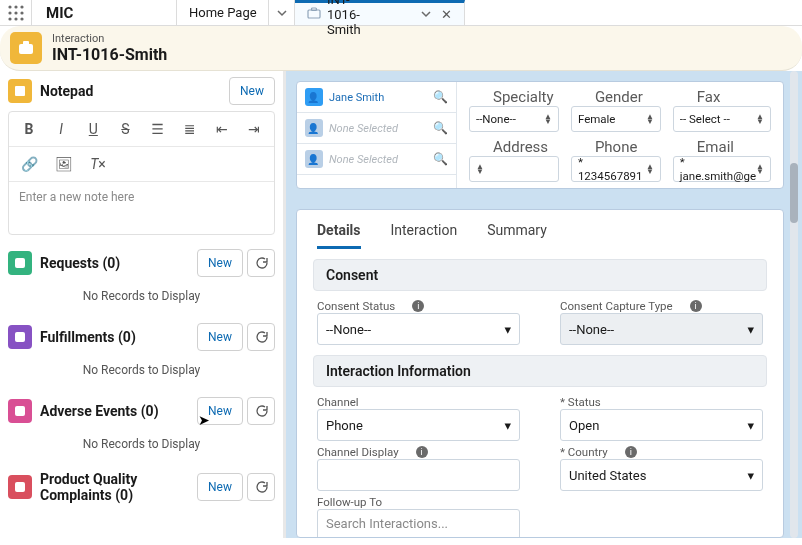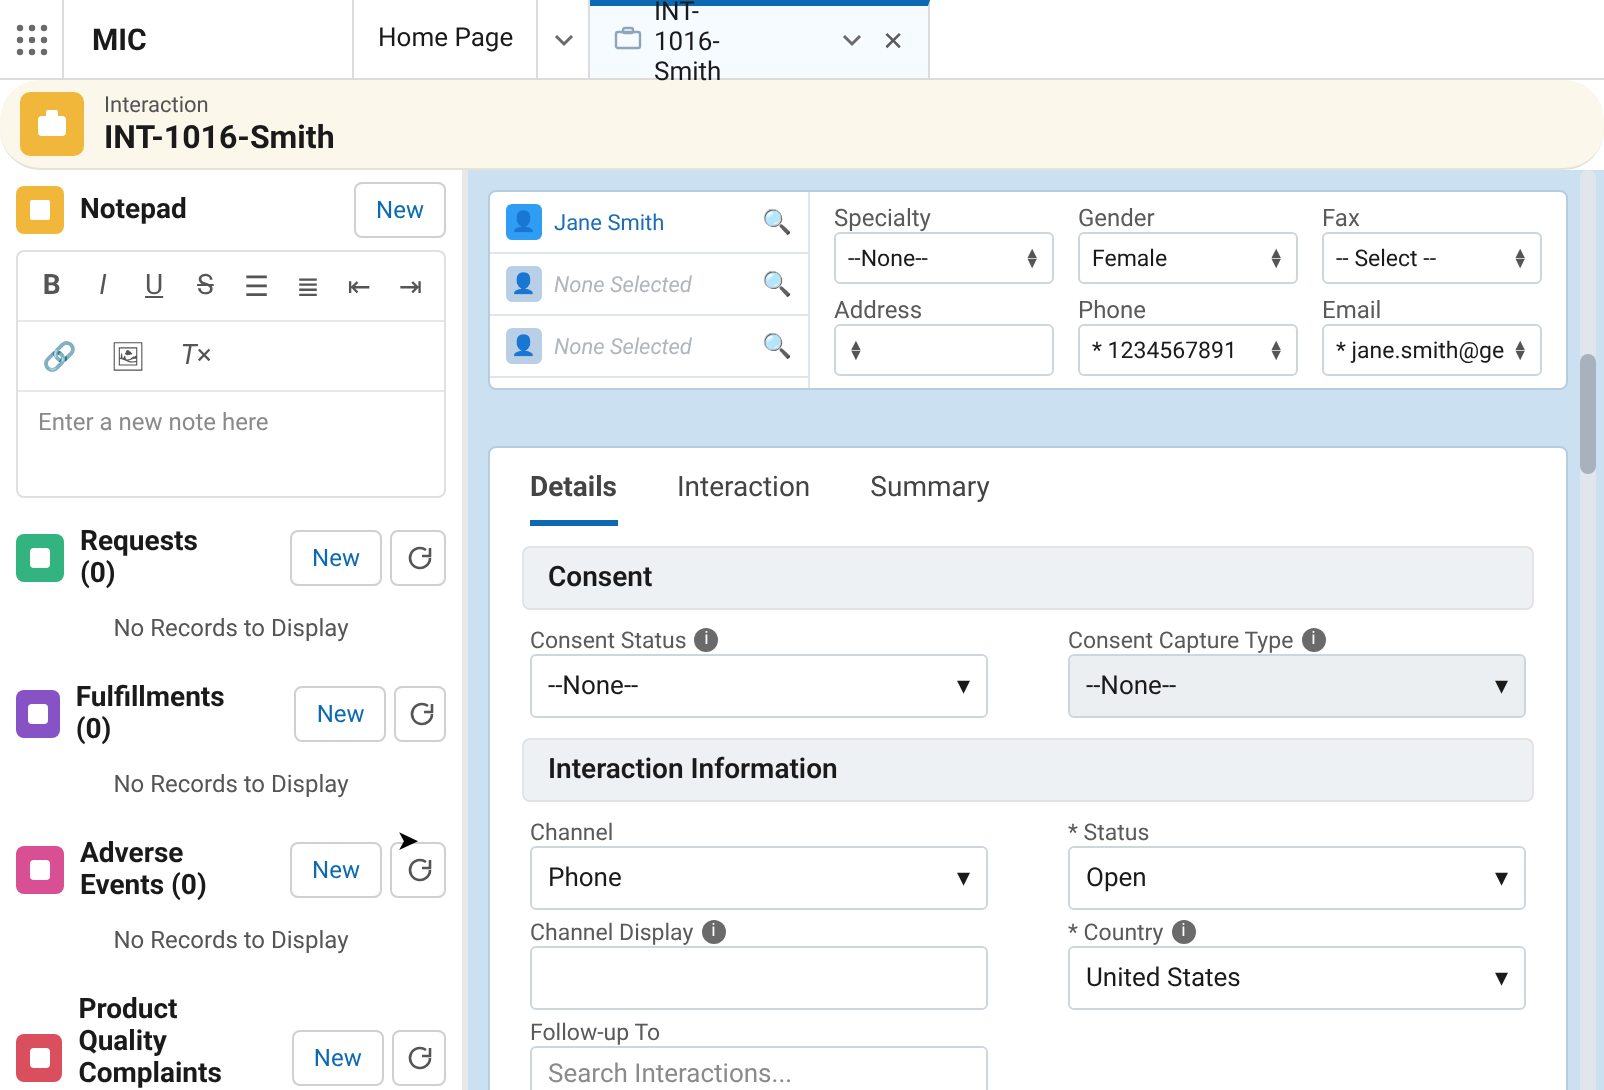--- a/index.html
+++ b/index.html
@@ -1,36 +1,36 @@
 <!DOCTYPE html>
 <html><head>
 <meta charset="utf-8">
 <style>
   * { box-sizing: border-box; }
   body { margin:0; font-family:-apple-system,BlinkMacSystemFont,"Segoe UI",Roboto,Arial,sans-serif; font-size:13px; color:#1a1a1a; background:#fff; width:802px; height:545px; overflow:hidden; }
   
-  .topbar { display:flex; align-items:stretch; border-bottom:1px solid #dcdcdc; height:40px; }
+  .topbar { display:flex; align-items:stretch; border-bottom:1px solid #dcdcdc; height:26px; }
   .apps-btn { width:32px; display:flex; align-items:center; justify-content:center; border-right:1px solid #dcdcdc; cursor:pointer; }
   .apps-btn svg { width:16px; height:16px; }
   .app-title { display:flex; align-items:center; padding:0 14px; font-weight:700; font-size:15px; border-right:1px solid #dcdcdc; width:145px; }
   .tab { display:flex; align-items:center; padding:0 12px; border-right:1px solid #dcdcdc; cursor:pointer; position:relative; }
   .tab.home { width:118px; }
   .tab.home .chev { position:absolute; right:0; top:0; bottom:0; width:26px; border-left:1px solid #dcdcdc; display:flex; align-items:center; justify-content:center; }
   .tab.active { border-top:3px solid #0d6ab2; background:#f6fbff; }
   .tab .briefcase { margin-right:6px; color:#888; }
   .tab .chev2 { margin-left:44px; margin-right:10px; }
   .tab .close { color:#5a5a5a; }
   
   .recbar { display:flex; align-items:center; background:#fbf7eb; border-bottom:1px solid #e6e2d4; padding:6px 10px;border-radius:20px; }
   .recicon { width:32px; height:32px; border-radius:5px; background:#f0b73a; display:flex; align-items:center; justify-content:center; margin-right:10px; }
   .rec-sub { font-size:11px; color:#535353; }
   .rec-title { font-weight:700; font-size:16px; }
   
   .cols { display:flex; height:calc(545px - 32px - 46px); }
-  .left { width:234px; border-right:3px solid #e8e8e8; background:#fff; overflow:hidden; display:flex; flex-direction:column; }
+  .left { width:286px; border-right:3px solid #e8e8e8; background:#fff; overflow:hidden; display:flex; flex-direction:column; }
   .right { flex:1; background:#cbe0f1; position:relative; overflow:hidden; }
   
   .lp-header { display:flex; align-items:center; padding:6px 8px; }
   .lp-icon { width:24px; height:24px; border-radius:4px; display:flex; align-items:center; justify-content:center; margin-right:8px; font-weight:700; font-size:13px; color:#fff; }
   .lp-icon.yellow { background:#f0b73a; }
   .lp-icon.green { background:#33b37f; }
   .lp-icon.purple { background:#8752c3; }
   .lp-icon.pink { background:#d94f94; }
   .lp-icon.red { background:#d94f5e; }
   .lp-title { font-weight:700; font-size:14px; flex:1; }
@@ -46,30 +46,30 @@
   .topcard { position:absolute; top:10px; left:10px; right:18px; display:flex; }
   .accounts { width:160px; border-right:1px solid #e0e6ec; }
   .acct { display:flex; align-items:center; padding:6px 8px; border-bottom:1px solid #e0e6ec; }
   .acct-icon { width:18px; height:18px; border-radius:3px; display:flex; align-items:center; justify-content:center; margin-right:6px; font-size:10px; color:#fff; }
   .acct.primary .acct-icon { background:#2f9df4; }
   .acct.second .acct-icon { background:#b9cfe6; }
   .acct-name { font-size:11px; color:#1c6db6; flex:1; }
   .acct-name.muted { color:#b0b6bc; font-style:italic; }
   .acct .srch { color:#8fa4b9; font-size:12px; }
   .fields { flex:1; display:grid; grid-template-columns:1fr 1fr 1fr; gap:6px 12px; padding:6px 12px; }
-  .fld-label { font-size:12px; color:#5a5a5a; }
+  .fld-label { font-size:15px; color:#5a5a5a;margin-left:24px; }
   .fld-control { display:flex; align-items:center; justify-content:space-between; border:1px solid #cdd6df; border-radius:3px; padding:4px 6px; font-size:11.5px; height:26px; }
   .spinctl { display:flex; flex-direction:column; line-height:5px; font-size:8px; color:#555; }
   .bottomcard { position:absolute; top:138px; left:10px; right:18px; bottom:0; overflow:hidden; }
   .tabsrow { display:flex; gap:30px; padding:12px 20px 0; }
   .tabsrow .t { font-size:14px; color:#444; padding-bottom:8px; cursor:pointer; }
   .tabsrow .t.active { font-weight:700; border-bottom:3px solid #0d6ab2; }
   .sectiontitle { background:#eef1f4; border:1px solid #e0e4e9; border-radius:4px; margin:10px 16px 0; padding:7px 12px; font-weight:600; font-size:14px; }
   .formgrid { display:grid; grid-template-columns:1fr 1fr; gap:4px 40px; padding:8px 20px 0; }
-  .flabel { font-size:11.5px; color:#5a5a5a; display:flex; align-items:center; gap:4px; }
+  .flabel { font-size:11.5px; color:#5a5a5a; display:flex; align-items:center; gap:17px; }
   .flabel .info { width:12px; height:12px; border-radius:50%; background:#6a6a6a; color:#fff; font-size:9px; display:flex; align-items:center; justify-content:center; }
   .fselect { border:1px solid #cdd6df; border-radius:3px; padding:6px 8px; font-size:13px; display:flex; justify-content:space-between; align-items:center; height:32px; background:#fff; }
   .fselect.grey { background:#eceff2; }
   .finput { border:1px solid #cdd6df; border-radius:3px; padding:6px 8px; font-size:13px; height:32px; background:#fff; color:#8a8a8a; }
   .scrollbar { position:absolute; right:4px; top:0; bottom:0; width:8px; background:#e1e6ec; border-radius:4px; }
   .scrollthumb { position:absolute; right:4px; top:92px; width:8px; height:60px; background:#a9b2bc; border-radius:4px; }
   .cursor { position:absolute; left:198px; top:412px; font-size:14px; color:#000; }
 </style>
 </head>
 <body>

